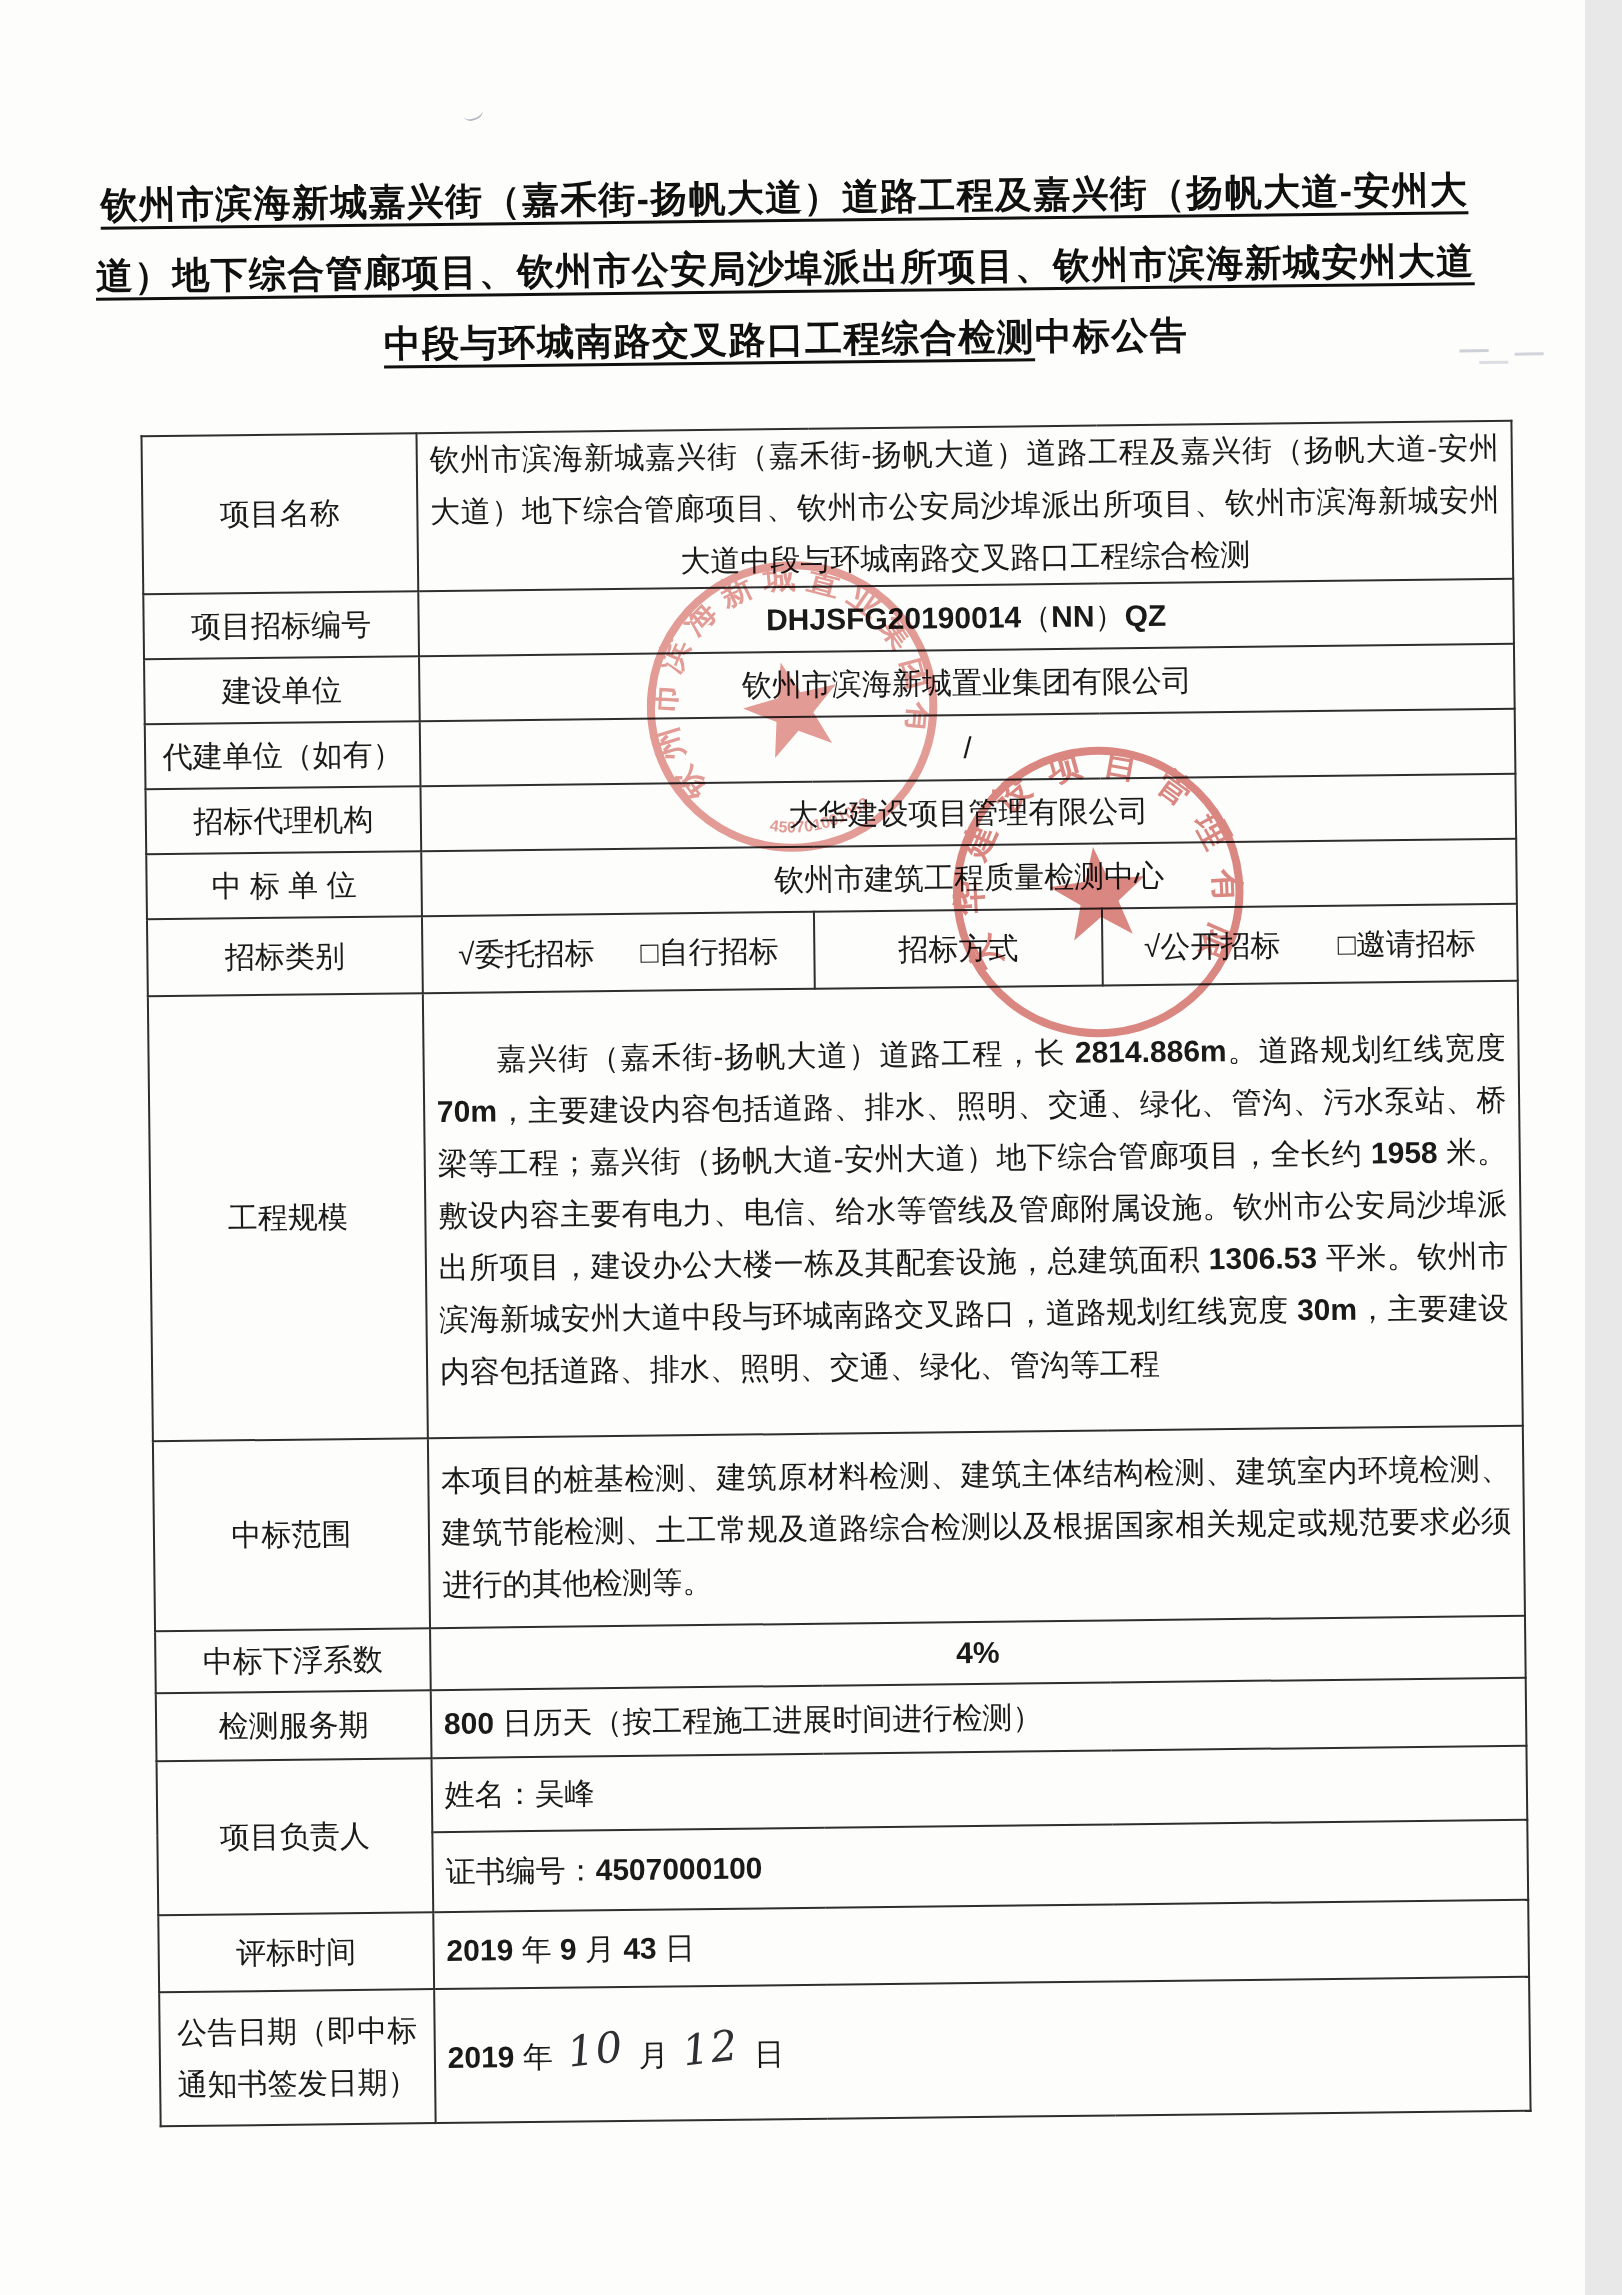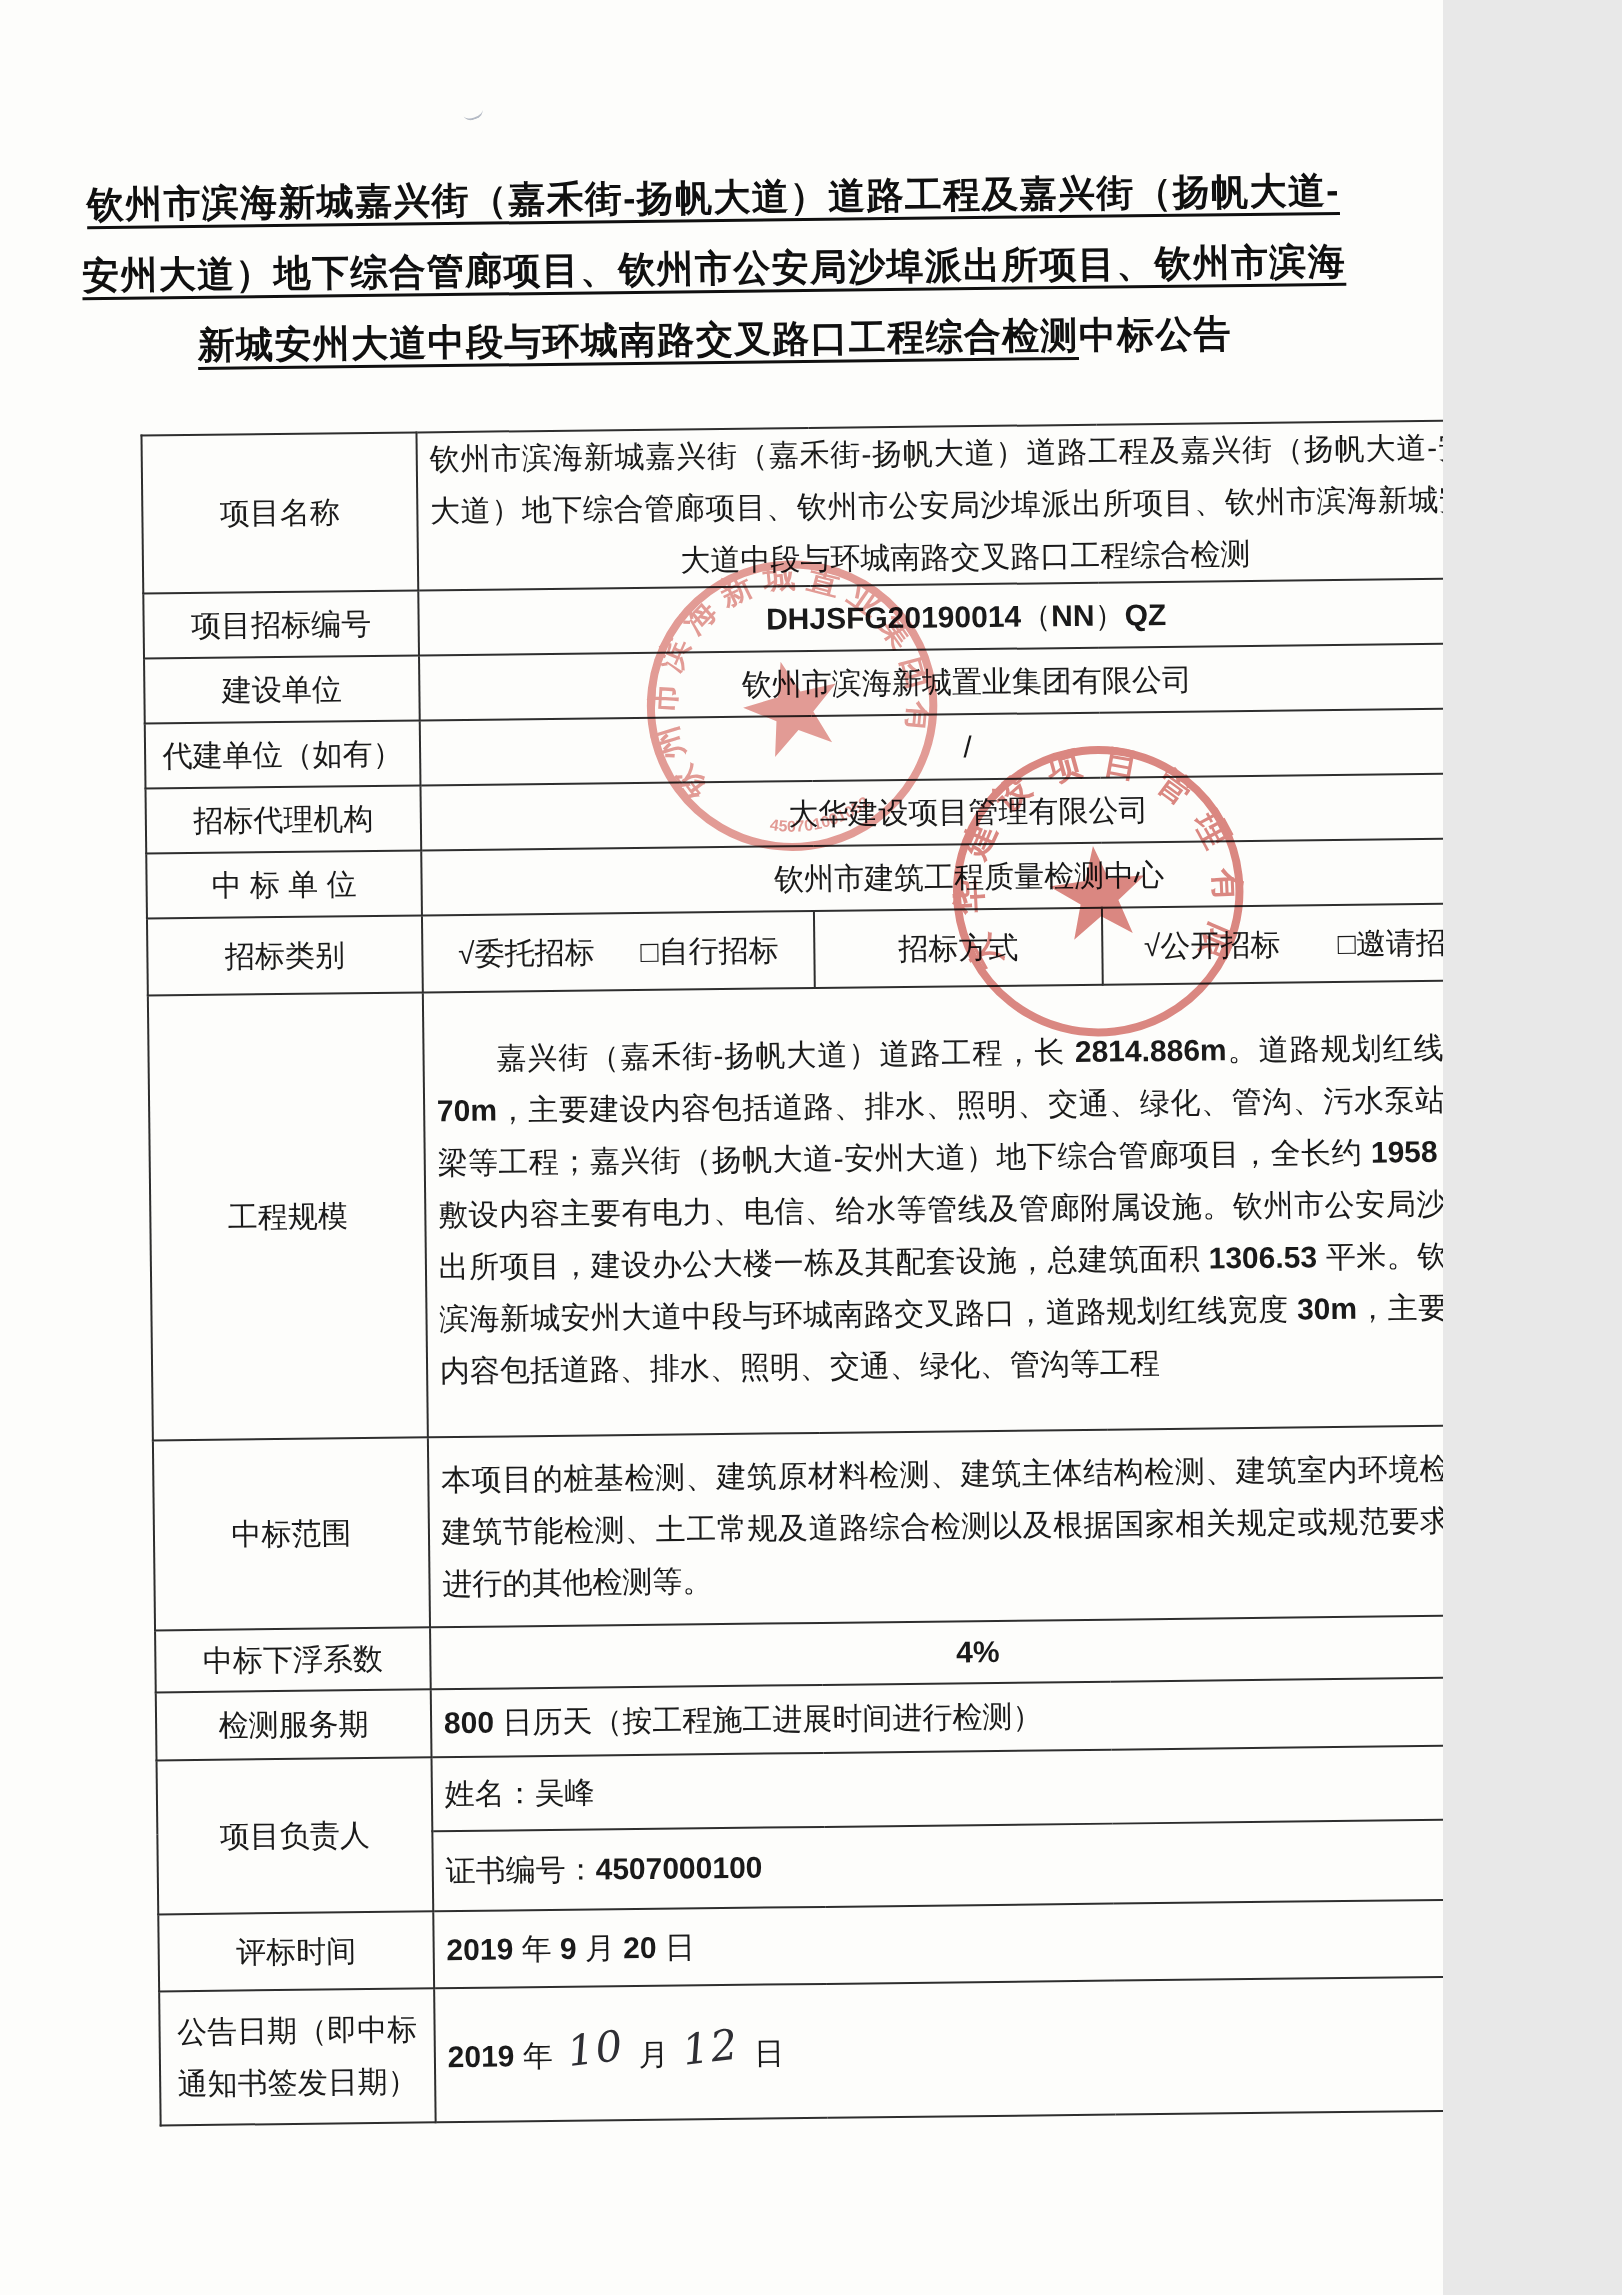--- a/index.html
+++ b/index.html
@@ -1,17 +1,17 @@
 <!DOCTYPE html>
 <html style="font-size:10.5px"><head>
 <meta charset="utf-8">
 <style>
   html,body{margin:0;padding:0;background:#e8e8e8;}
   .page{
-    position:relative;width:1443px;height:2295px;background:#fdfdfb;
+    position:relative;width:1585px;height:2295px;background:#fdfdfb;
     font-family:"Liberation Sans",sans-serif;color:#161616;overflow:hidden;
   }
   .sheet{position:absolute;inset:0;transform:rotate(-0.65deg);transform-origin:50% 40%;}
 
   
   .doc-title{
     position:absolute;top:162px;left:85px;right:85px;
     font-size:37px;font-weight:700;line-height:71px;text-align:center;
     letter-spacing:1.3px;color:#101010;
   }
@@ -162,21 +162,21 @@
       <tr style="height:74px">
         <td class="lbl" rowspan="2">项目负责人</td>
         <td class="val-l autonum" colspan="3">姓名：吴峰</td>
       </tr>
       <tr style="height:80px">
         <td class="val-l autonum" colspan="3">证书编号：<b class="nb">4507000100</b></td>
       </tr>
 
       <tr style="height:77px">
         <td class="lbl">评标时间</td>
-        <td class="val-l autonum" colspan="3"><b class="nb">2019</b> 年 <b class="nb">9</b> 月 <b class="nb">20</b> 日</td>
+        <td class="val-l autonum" colspan="3"><b class="nb">2019</b> 年 <b class="nb">9</b> 月 <b class="nb">43</b> 日</td>
       </tr>
 
       <tr style="height:134px">
         <td class="lbl">公告日期（即中标通知书签发日期）</td>
         <td class="val-l" colspan="3">
           <span class="autonum"><b class="nb">2019</b> 年</span>
           <span class="hand">10</span>
           <span>月</span>
           <span class="hand">12</span>
           <span>日</span>

